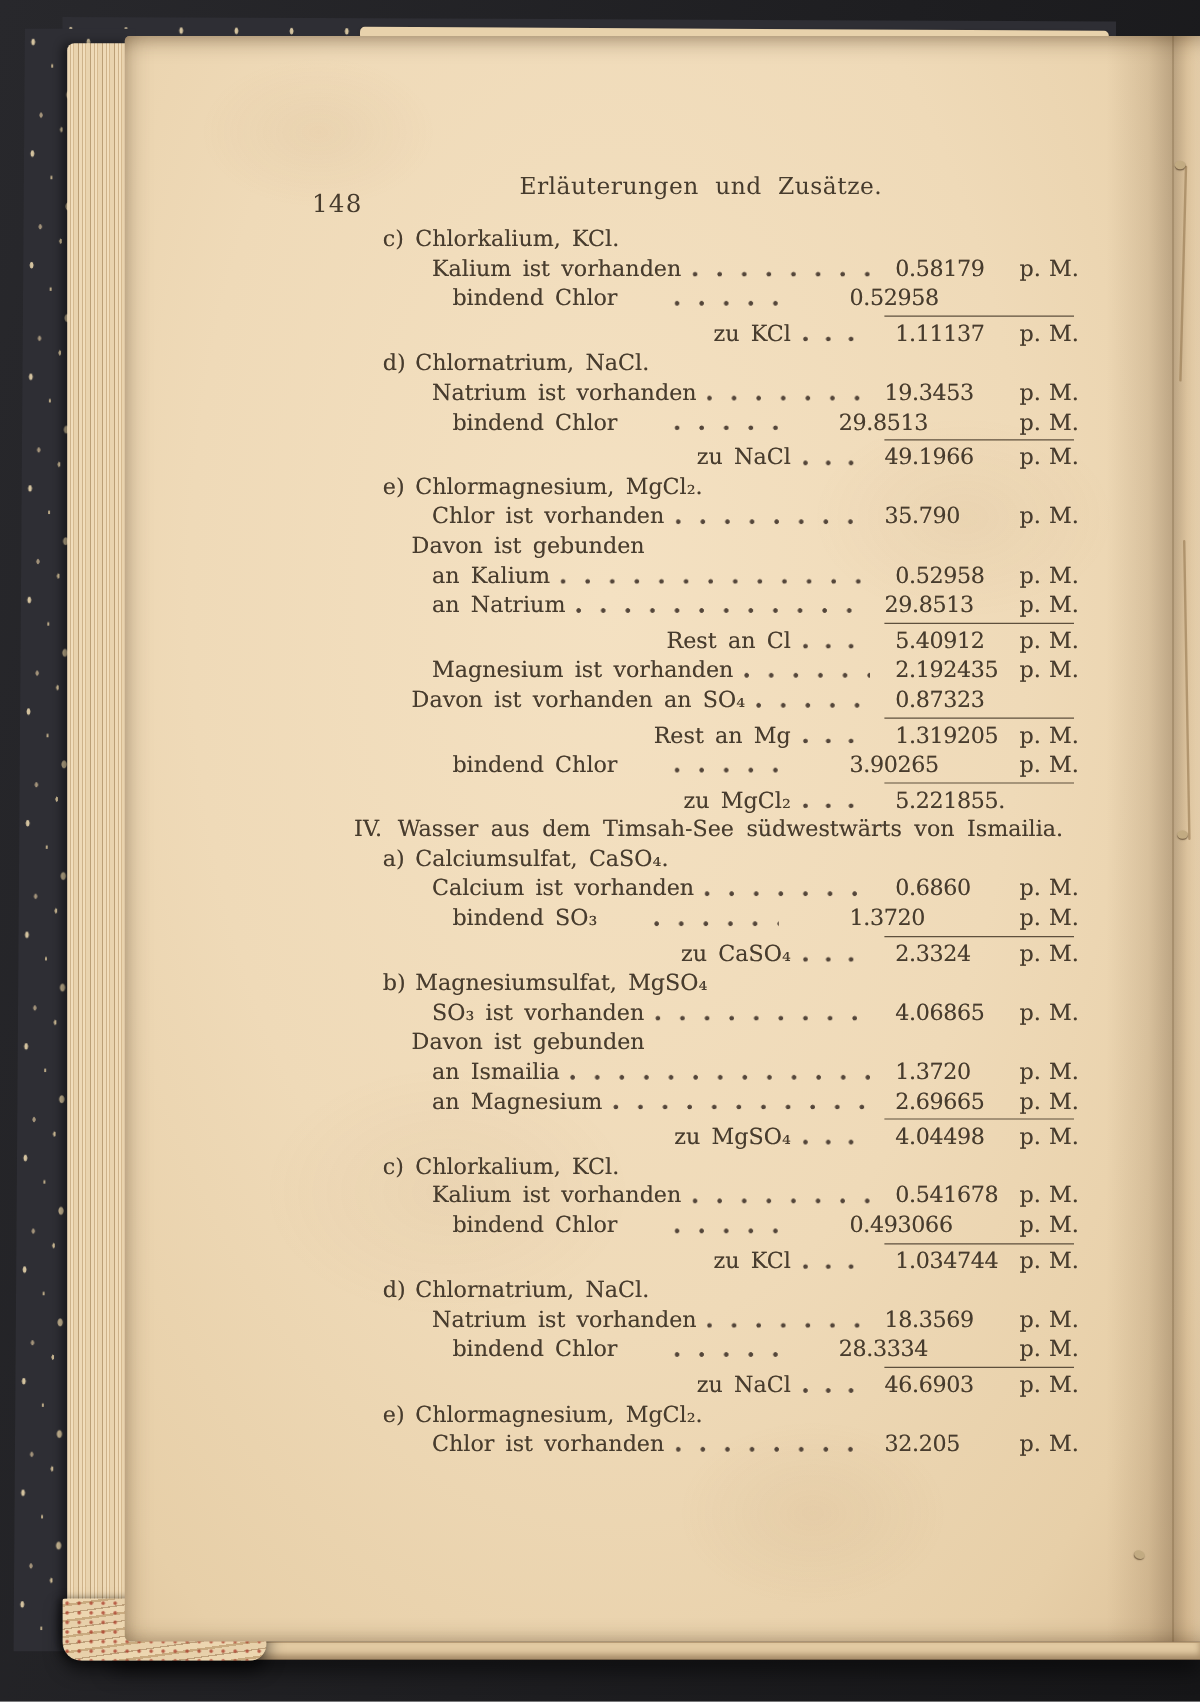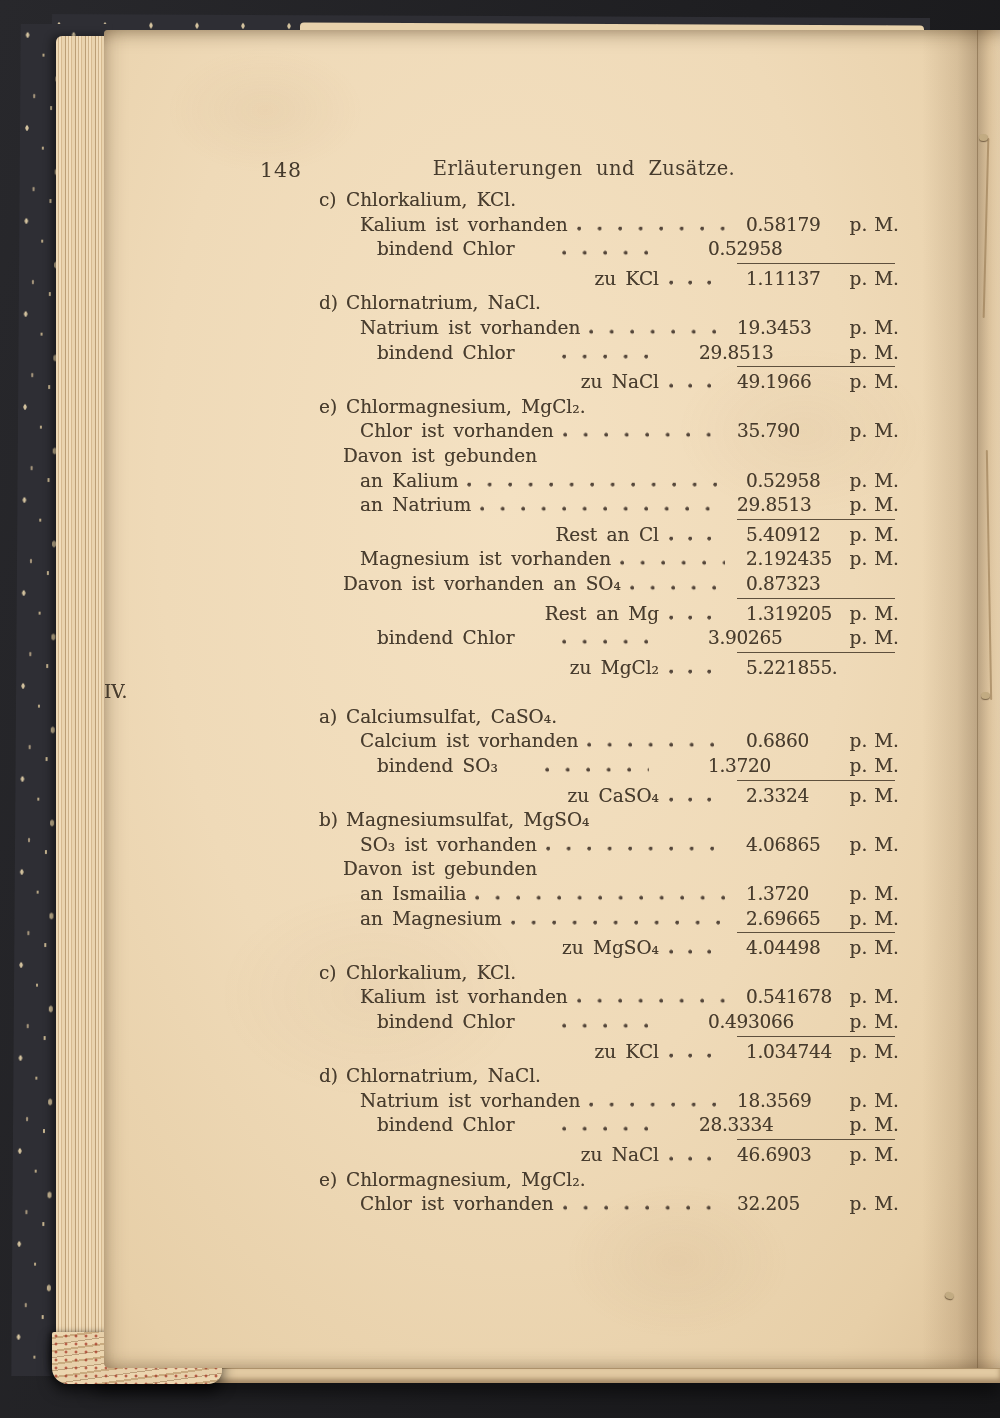--- a/index.html
+++ b/index.html
@@ -82,28 +82,28 @@
   .thread.t2{right:11px;top:420px;height:250px;transform:rotate(-1deg);}
   .knot{position:absolute;width:9px;height:7px;background:#c2ab82;border-radius:50%;
     box-shadow:0 1px 1px rgba(60,40,20,.6);}
   .knot.k1{right:12px;top:104px;}
   .knot.k2{right:10px;top:662px;}
   .knot.k3{right:46px;top:1262px;transform:rotate(20deg);}
 
   
   .pageno{position:absolute;left:156px;top:128px;font-size:20.5px;letter-spacing:1px;color:#463b2d;}
   .header{position:absolute;left:250px;top:114px;width:460px;text-align:center;
-    font-size:19.5px;word-spacing:7px;letter-spacing:.4px;color:#463b2d;margin-top:13px;}
+    font-size:19.5px;word-spacing:7px;letter-spacing:.4px;color:#463b2d;}
   .rows{position:absolute;left:0;top:158px;width:795px;color:#473c2e;
     font-size:18.5px;word-spacing:3.5px;
     text-shadow:0 0 .4px rgba(70,50,30,.45);}
   .row{height:24.6px;display:flex;align-items:baseline;line-height:24.6px;white-space:nowrap;}
   .row.item{padding-left:215px;}
   .row .letter{display:inline-block;width:27px;flex:none;}
-  .row.section{word-spacing:4.5px;}
+  .row.section{padding-left:178px;word-spacing:4.5px;justify-content:center;}
   .row.section .secnum{display:inline-block;margin-right:13px;}
   .row.plain{}
   .ind-a{padding-left:256px;}
   .ind-b{padding-left:273px;gap:38px;}
   .ind-c{padding-left:239px;}
   .leader{
     flex:1;align-self:stretch;margin:0 12px 0 9px;
     background-image:radial-gradient(circle at 2.2px 15.5px, #54463a 1.6px, rgba(0,0,0,0) 2.2px);
     background-size:20.5px 24.6px;background-repeat:repeat-x;
   }
@@ -278,20 +278,21 @@
   <div class="row sum">
     <span class="spacer"></span>
     <span class="lbl">zu MgCl₂</span>
     <span class="sumdots"></span>
     <span class="val">5.221855.</span>
     <span class="pm"></span>
   </div>
 
   <div class="row section">
     <span class="secnum">IV.</span>
+    <span class="lbl">Wasser aus dem Timsah-See südwestwärts von Ismailia.</span>
   </div>
 
   <div class="row item">
     <span class="letter">a)</span>
     <span class="lbl">Calciumsulfat, CaSO₄.</span>
   </div>
 
   <div class="row dot ind-a">
     <span class="lbl">Calcium ist vorhanden</span>
     <span class="leader"></span>

